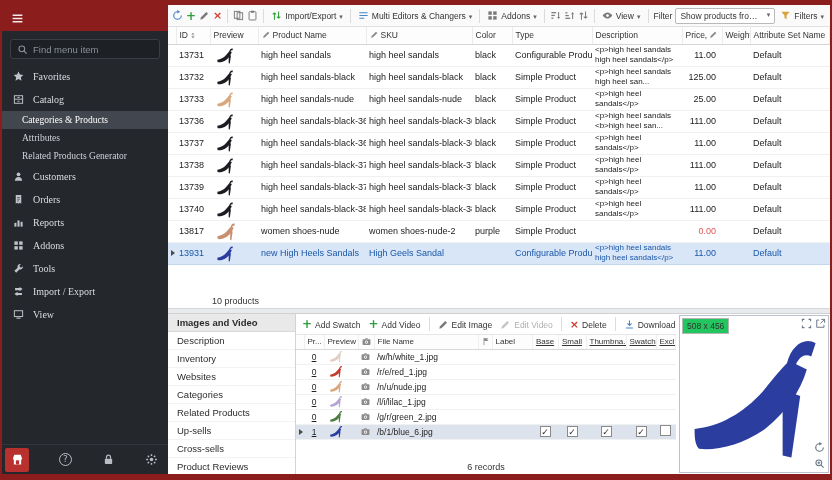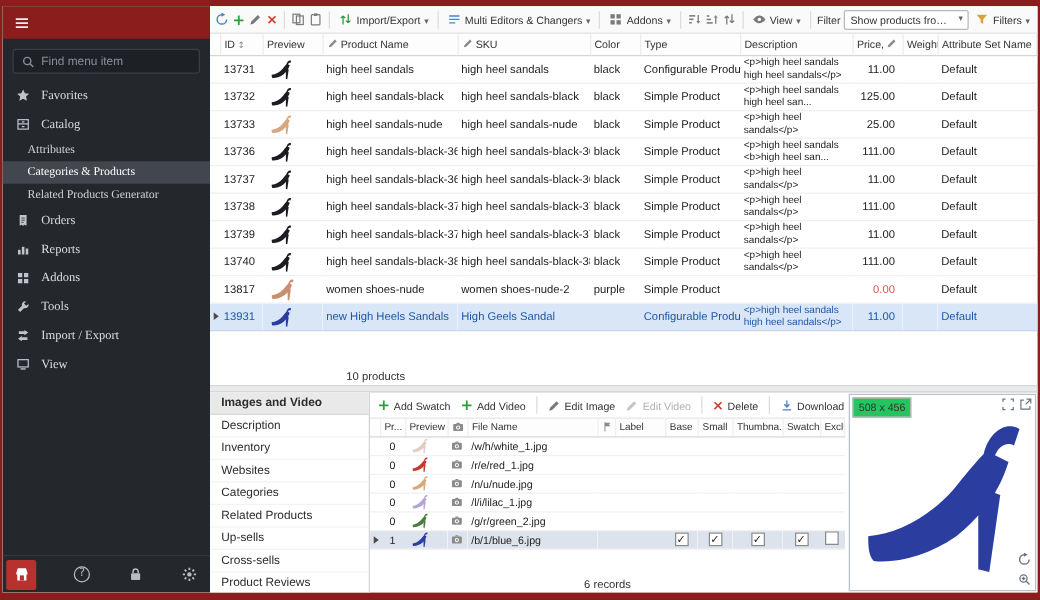--- a/index.html
+++ b/index.html
@@ -48,36 +48,36 @@
   .ptable .c-desc { font-size:8px; line-height:1.2; white-space:normal; }
   .ptable .c-desc span { display:block; max-height:20px; overflow:hidden; }
   .ptable .c-price { text-align:right; padding-right:6px; }
   .ptable tr.sel { background:#d8e6f8; }
   .ptable tr.sel td { color:#1b57a8; border-bottom-color:#c3d6ef; }
   .hic { width:9px; height:9px; color:#8a8a8a; display:inline-block; vertical-align:-1px; margin-right:2px; }
   .sorticon { font-size:7px; color:#888; margin-left:2px; }
   .tri { display:inline-block; width:0; height:0; border-left:4px solid #4a4a4a; border-top:3.5px solid transparent; border-bottom:3.5px solid transparent; }
   .shoe { display:block; }
   .filler { flex:1; }
-  .pstatus { height:15px; flex:none; font-size:9px; color:#333; padding-left:109px; display:flex; align-items:center; }
+  .pstatus { height:15px; flex:none; font-size:9px; color:#333; padding-left:44px; display:flex; align-items:center; }
   .splitter { height:6px; flex:none; background:#e8eaec; border-top:1px solid #d5d7d9; border-bottom:1px solid #cfd1d3; }
 
   
   .bottom { height:160px; flex:none; display:flex; min-width:0; }
   .tabs { width:128px; flex:none; border-right:1px solid #d3d3d3; display:flex; flex-direction:column; background:#fff; }
   .tab { padding:3px 9px; font-size:9.5px; color:#2c2c2c; border-bottom:1px solid #f3f3f3; }
   .tab.active { background:#e9e9e9; font-weight:bold; border-bottom:1px solid #d8d8d8; }
   .imgsec { flex:1; min-width:0; display:flex; flex-direction:column; }
   .itoolbar { height:21px; flex:none; display:flex; align-items:center; gap:4px; padding:0 4px; font-size:8.5px; border-bottom:1px solid #e6e6e6; color:#333; white-space:nowrap; overflow:hidden; }
   .itoolbar .disabled { color:#b0b0b0; }
   .itoolbar .disabled .ic { color:#c5c5c5; }
   .itable { width:100%; border-collapse:collapse; table-layout:fixed; font-size:8.5px; }
   .itable th { height:14px; border-bottom:1px solid #d8d8d8; border-right:1px solid #efefef; background:#fdfdfd; font-weight:normal; color:#333; text-align:left; padding:0 3px; white-space:nowrap; overflow:hidden; font-size:8px; }
   .itable td { height:15px; border-bottom:1px solid #f1f1f1; padding:0 3px; white-space:nowrap; overflow:hidden; vertical-align:middle; }
-  .itable .cc { text-align:center; }
+  .itable .cc { text-align:center;text-decoration:underline; }
   .itable tr.isel { background:#dde3ec; }
   .cb { width:11px; height:11px; border:1px solid #8a8a8a; background:#fff; display:inline-block; font-size:9px; line-height:10px; text-align:center; color:#2d2d2d; }
   .istatus { margin-top:auto; height:14px; flex:none; display:flex; align-items:center; justify-content:center; font-size:9px; color:#333; }
 
   
   .preview-panel { width:150px; flex:none; position:relative; border:1px solid #b9c2cc; margin:1px 1px 1px 3px; background:#fff; }
   .dims { position:absolute; top:2px; left:2px; border:1px solid #b5b5b5; background:#22c55e; font-size:8.5px; padding:2px 4px; color:#333; z-index:2; }
   .pp-top-icons { position:absolute; top:2px; right:2px; display:flex; gap:3px; color:#6b7685; z-index:2; }
   .pp-bottom-icons { position:absolute; bottom:3px; right:3px; display:flex; flex-direction:column; gap:5px; color:#6b7685; z-index:2; }
   .big-shoe { position:absolute; left:8px; top:14px; width:132px; height:132px; }
@@ -260,28 +260,34 @@
               <use href="#sym-star"></use>
             </svg>
         <span>Favorites</span>
       </div>
       <div class="nav-item">
         <svg class="ic ic12">
               <use href="#sym-drawer"></use>
             </svg>
         <span>Catalog</span>
       </div>
+      <div class="nav-sub active">
+        <span>Categories &amp; Products</span>
+      </div>
       <div class="nav-sub">
         <span>Attributes</span>
       </div>
-      <div class="nav-sub active">
-        <span>Categories &amp; Products</span>
-      </div>
       <div class="nav-sub">
         <span>Related Products Generator</span>
+      </div>
+      <div class="nav-item">
+        <svg class="ic ic12">
+              <use href="#sym-person"></use>
+            </svg>
+        <span>Customers</span>
       </div>
       <div class="nav-item">
         <svg class="ic ic12">
               <use href="#sym-receipt"></use>
             </svg>
         <span>Orders</span>
       </div>
       <div class="nav-item">
         <svg class="ic ic12">
               <use href="#sym-bars"></use>

